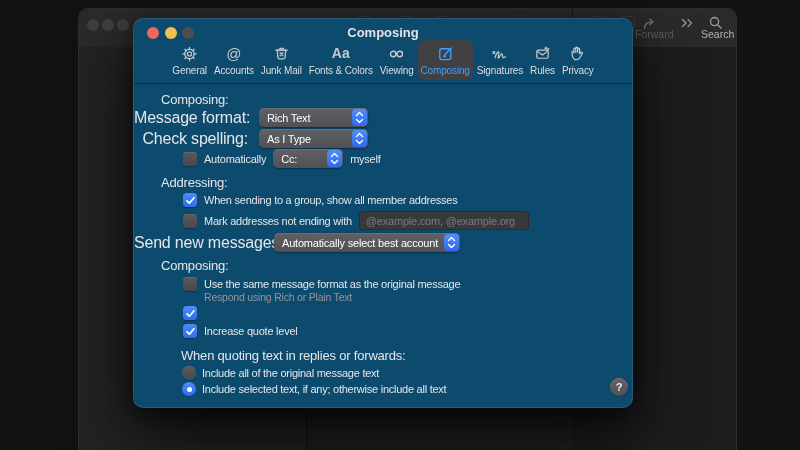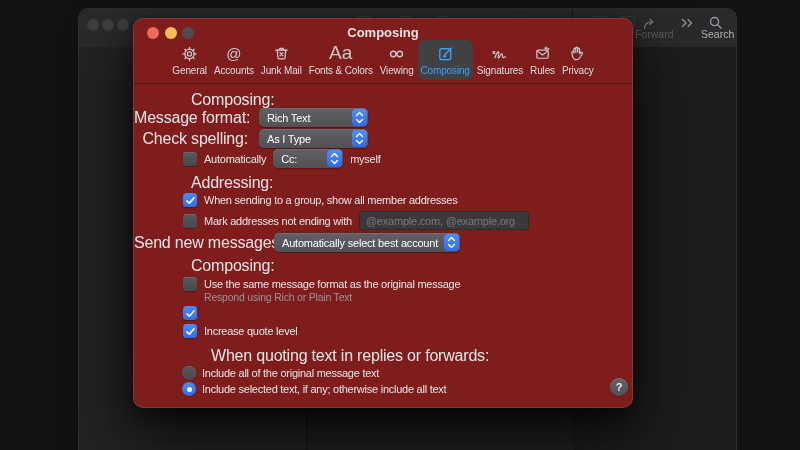--- a/index.html
+++ b/index.html
@@ -20,35 +20,35 @@
   .spane{position:absolute;left:0;top:38px;width:227px;bottom:0;background:#232325;}
   .mpane{position:absolute;left:228px;top:38px;width:265px;bottom:0;background:#212123;}
   .rpane{position:absolute;left:494px;top:38px;right:0;bottom:0;background:#1d1d1f;}
   .pdiv{position:absolute;left:227px;top:38px;bottom:0;width:1px;background:#121214;}
   .bgico{position:absolute;color:#76767a;}
   .bgico svg{display:block}
   .bglbl{position:absolute;font-size:10.5px;color:#5d5d60;white-space:nowrap;}
   .bglbl.bright{color:#b2b2b5;}
 
   
-  .pwin{position:absolute;left:133px;top:18px;width:500px;height:390px;border-radius:10px;background:#7f1d1d;
+  .pwin{position:absolute;left:133px;top:18px;width:500px;height:390px;border-radius:10px;background:#0c4a6e;
         box-shadow:0 30px 70px rgba(0,0,0,.72),0 8px 22px rgba(0,0,0,.5);
         border:1px solid rgba(150,150,158,.22);box-sizing:border-box;}
   .pdot{top:8px;}
   .ptitle{position:absolute;top:6px;left:0;right:0;text-align:center;font-size:13px;font-weight:700;color:#e3e3e5;}
   .tabs{position:absolute;top:21px;left:0;right:0;display:flex;justify-content:center;gap:1px;}
   .tab{display:flex;flex-direction:column;align-items:center;padding:3px 3px 4px;border-radius:7px;}
   .tab.sel{background:#414144;}
   .ticon{height:20px;display:flex;align-items:center;justify-content:center;color:#c9c9cc;font-size:14px;}
   .ticon svg{display:block}
   .tlabel{font-size:10px;letter-spacing:-.15px;margin-top:2px;color:#dededf;white-space:nowrap;}
   .tab.sel .tlabel,.tab.sel .ticon{color:#3da2ff;}
   .psep{position:absolute;left:0;right:0;top:64px;height:1px;background:rgba(0,0,0,.38);}
 
-  .h{position:absolute;font-size:16px;color:#e6e6e8;line-height:14px;white-space:nowrap;letter-spacing:-.2px;margin-left:30px;}
+  .h{position:absolute;font-size:13px;color:#e6e6e8;line-height:14px;white-space:nowrap;letter-spacing:-.2px;}
   .rlabel{position:absolute;font-size:16px;color:#e6e6e8;text-align:right;line-height:19px;letter-spacing:-.2px;white-space:nowrap;}
   .txt{font-size:11px;letter-spacing:-.25px;color:#e6e6e8;white-space:nowrap;}
   .sub{position:absolute;font-size:10.5px;letter-spacing:-.2px;color:#96969a;white-space:nowrap;}
   .flexrow{position:absolute;display:flex;align-items:center;gap:7px;}
 
   .drop{position:absolute;height:19px;border-radius:5px;background:linear-gradient(180deg,#616165,#515155);
         display:flex;align-items:center;box-shadow:inset 0 .5px 0 rgba(255,255,255,.18),0 .5px 1.5px rgba(0,0,0,.35);box-sizing:border-box;}
   .drop.inline{position:static;flex:0 0 auto;}
   .dval{flex:1;font-size:11px;letter-spacing:-.2px;color:#fff;padding-left:8px;white-space:nowrap;overflow:hidden;}
   .cap{flex:0 0 auto;width:15px;height:17px;margin:1px;border-radius:4px;
@@ -145,21 +145,21 @@
         <span class="ticon">
           <svg width="19" height="19" viewBox="0 0 20 20" fill="none" stroke="currentColor" stroke-width="1.3" stroke-linecap="round" stroke-linejoin="round">
             <path d="M5.5 6.5h9l-.7 7.7a1.6 1.6 0 0 1-1.6 1.45H7.8a1.6 1.6 0 0 1-1.6-1.45z"></path>
             <path d="M4 6.5h12M8 4.6h4"></path>
             <path d="M8.4 9.2l3.2 3.2M11.6 9.2l-3.2 3.2"></path>
           </svg>
         </span>
         <span class="tlabel">Junk Mail</span>
       </div>
       <div class="tab">
-        <span class="ticon" style="font-size:19px;font-weight:400">Aa</span>
+        <span class="ticon" style="font-size:14px;font-weight:700">Aa</span>
         <span class="tlabel">Fonts &amp; Colors</span>
       </div>
       <div class="tab">
         <span class="ticon">
           <svg width="19" height="19" viewBox="0 0 20 20" fill="none" stroke="currentColor" stroke-width="1.4" stroke-linecap="round">
             <circle cx="6.6" cy="10.5" r="2.9"></circle>
               <circle cx="13.4" cy="10.5" r="2.9"></circle>
               <path d="M9.5 10.2h1"></path>
           </svg>
         </span>

